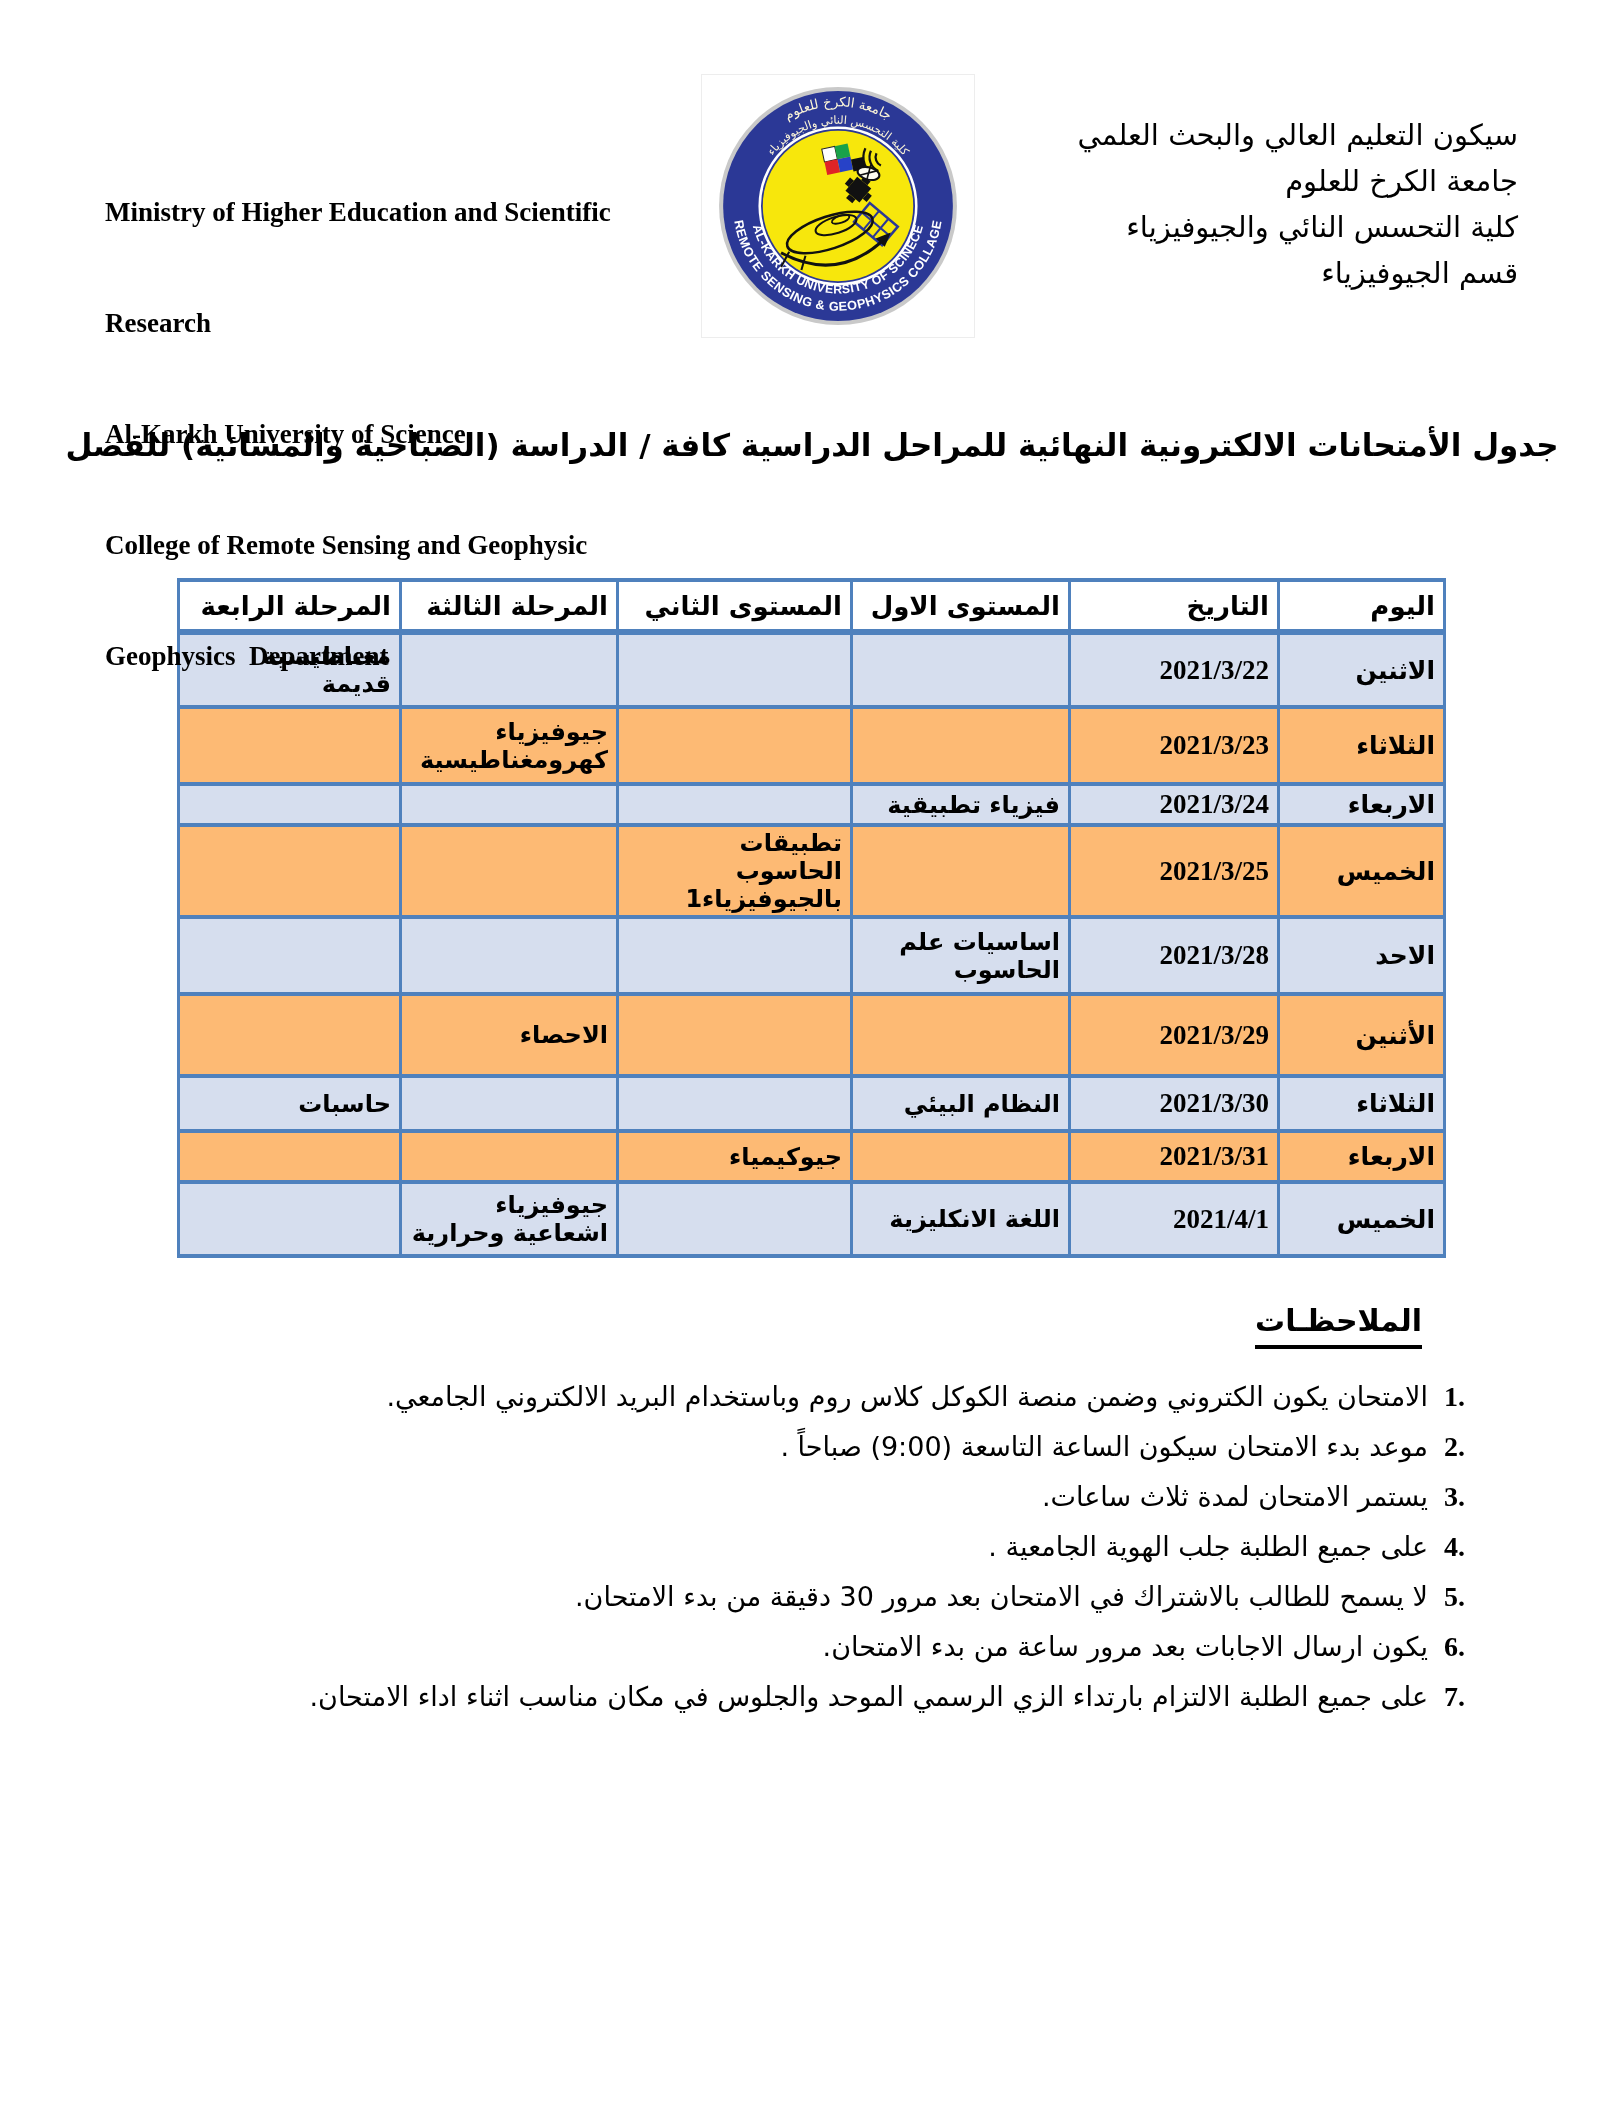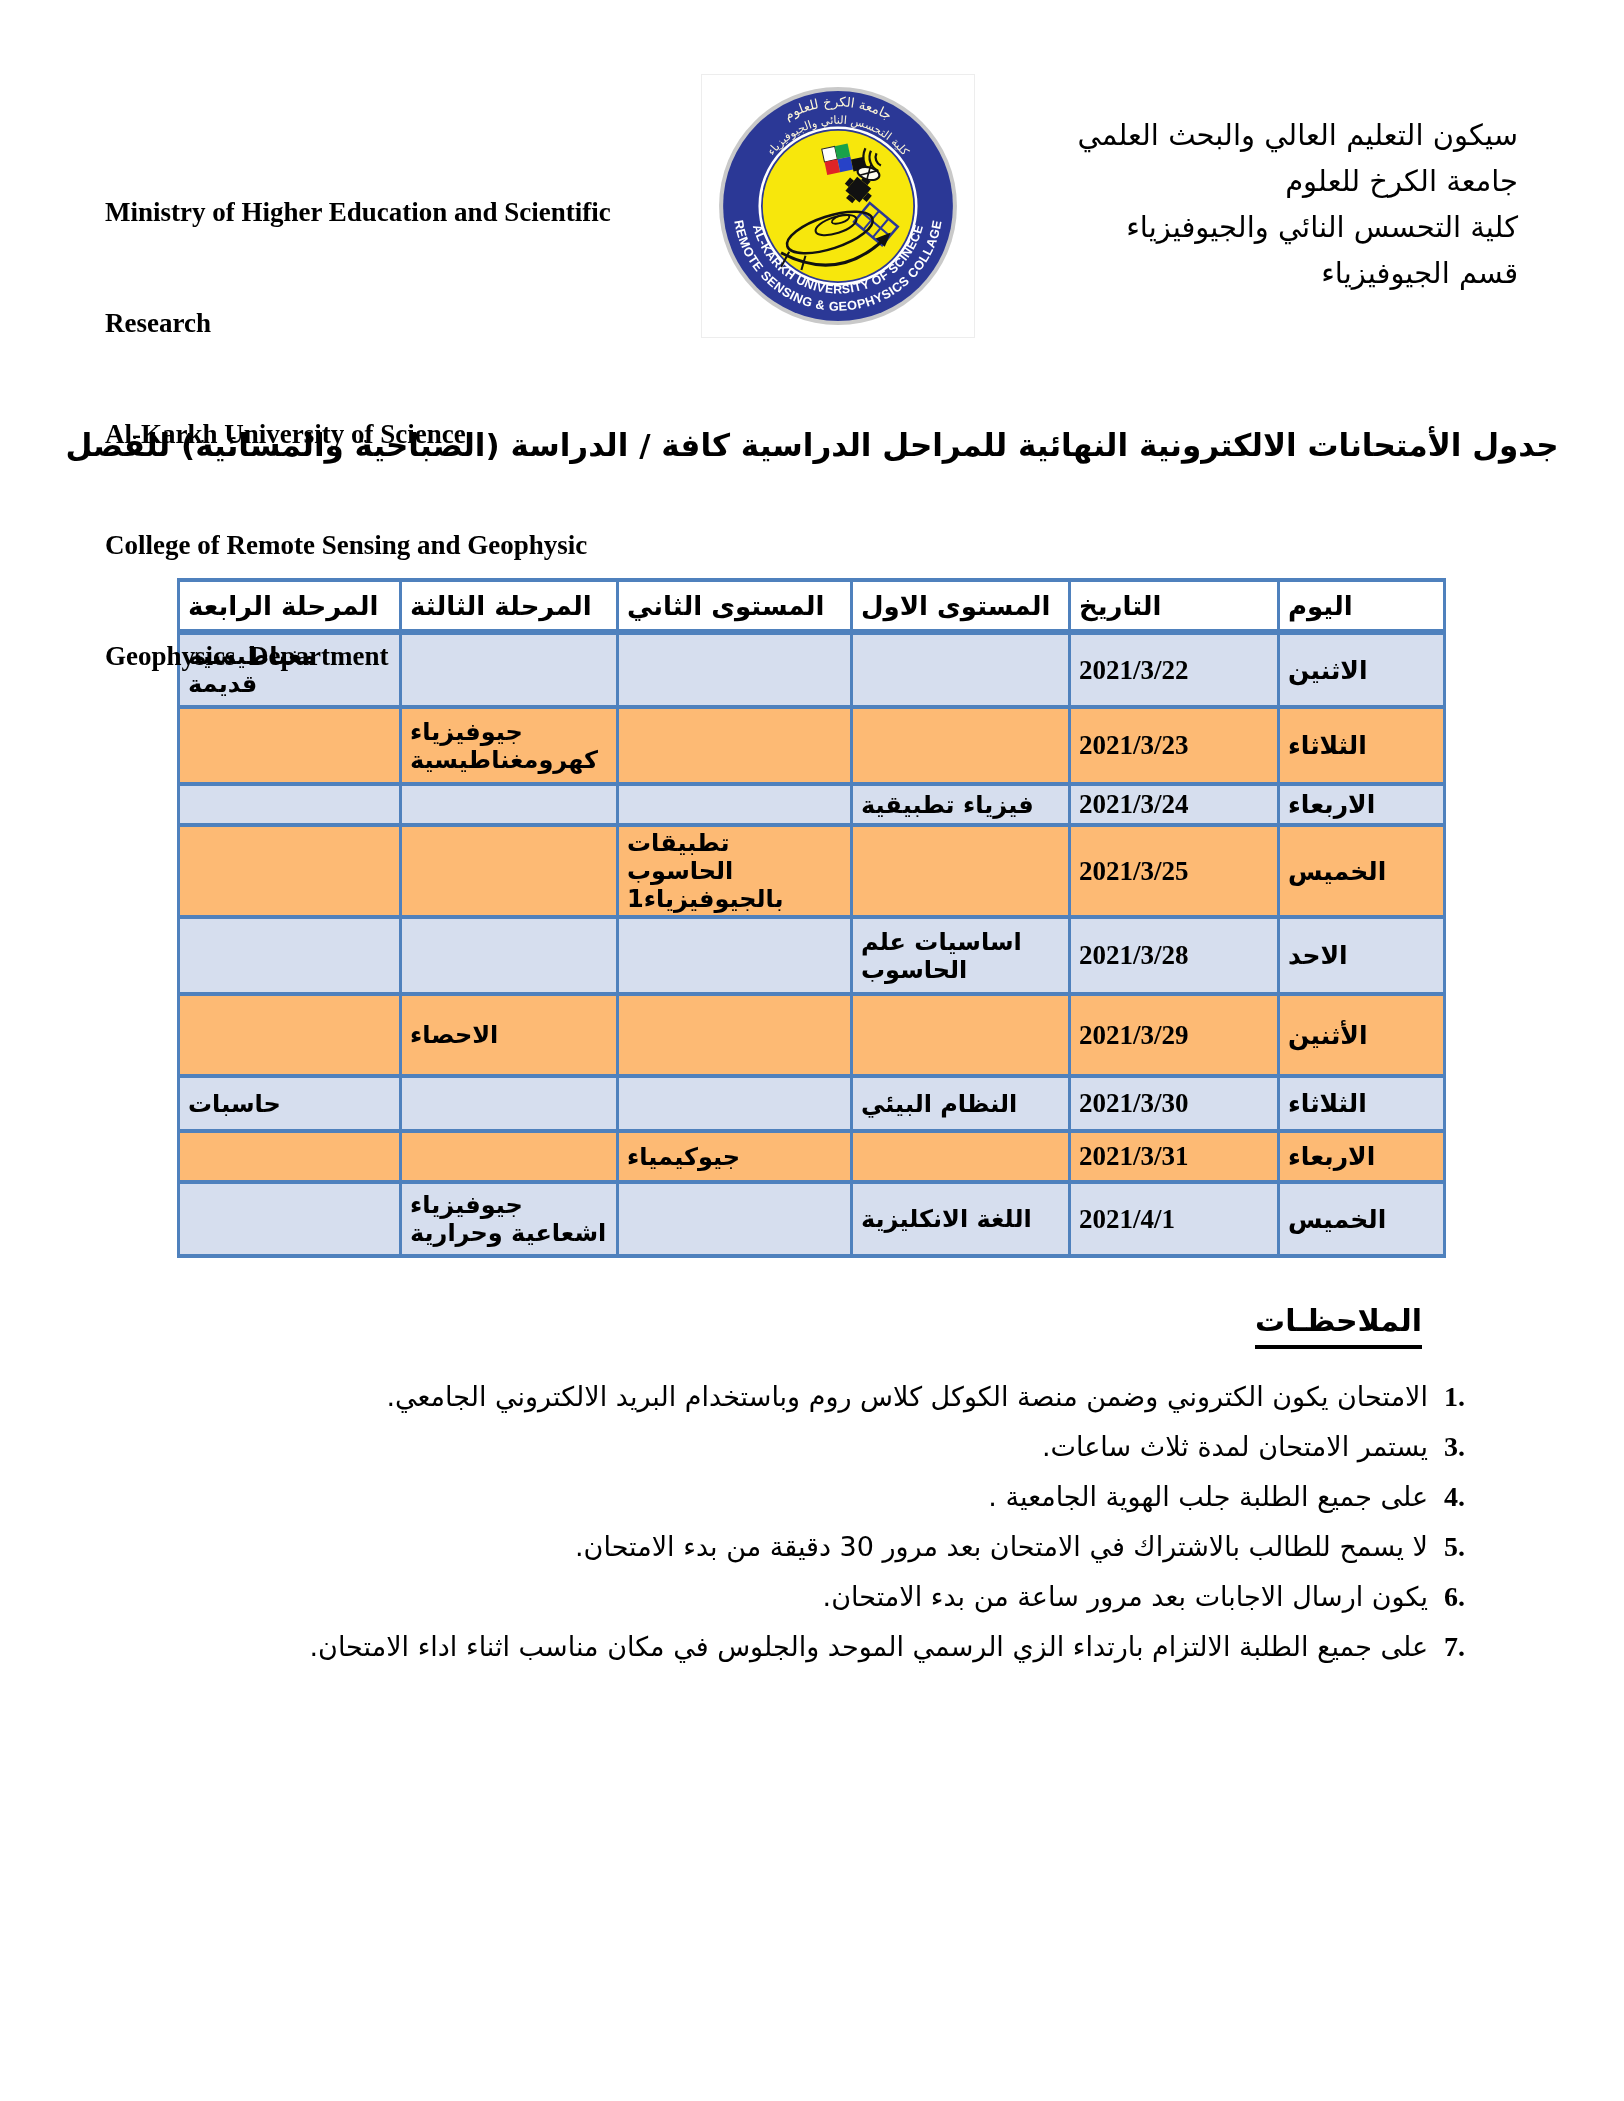--- a/index.html
+++ b/index.html
@@ -31,21 +31,21 @@
     text-align:center; font-weight:bold; font-size:31px; line-height:67px;
   }
 
   
   .exam-table {
     position:absolute; left:177px; top:578px; width:1266px;
     border-collapse:collapse; table-layout:fixed; direction:rtl;
   }
   .exam-table th, .exam-table td {
     border:3px solid #4f81bd; border-top-width:4px; border-bottom-width:4px;
-    text-align:left; vertical-align:middle; padding:2px 8px;
+    text-align:right; vertical-align:middle; padding:2px 8px;
     font-weight:bold; overflow:hidden;
   }
   .exam-table thead th {
     background:#ffffff; font-size:26px; height:52px; border-bottom-width:6px;
   }
   .exam-table td { font-size:24px; background:#fdba74; }
   .exam-table td.day-cell  { font-size:25px;margin-left:44px; }
   .exam-table td.date-cell { font-family:"Liberation Serif", serif; font-size:27px; }
   .exam-table tbody tr:nth-child(odd) td { background:#d6deee; }
   .exam-table tbody tr:nth-child(1) { height:75px; }
@@ -268,20 +268,23 @@
       </tr>
     </tbody>
   </table>
 
   <div class="notes-heading">الملاحظـات</div>
   <ol class="notes-list">
     <li>
       <span class="note-num">1.</span><span>الامتحان يكون الكتروني وضمن منصة الكوكل كلاس روم وباستخدام البريد الالكتروني الجامعي.</span>
     </li>
     <li>
+      <span class="note-num">2.</span><span>موعد بدء الامتحان سيكون الساعة التاسعة (9:00) صباحاً .</span>
+    </li>
+    <li>
       <span class="note-num">3.</span><span>يستمر الامتحان لمدة ثلاث ساعات.</span>
     </li>
     <li>
       <span class="note-num">4.</span><span>على جميع الطلبة جلب الهوية الجامعية .</span>
     </li>
     <li>
       <span class="note-num">5.</span><span>لا يسمح للطالب بالاشتراك في الامتحان بعد مرور 30 دقيقة من بدء الامتحان.</span>
     </li>
     <li>
       <span class="note-num">6.</span><span>يكون ارسال الاجابات بعد مرور ساعة من بدء الامتحان.</span>

